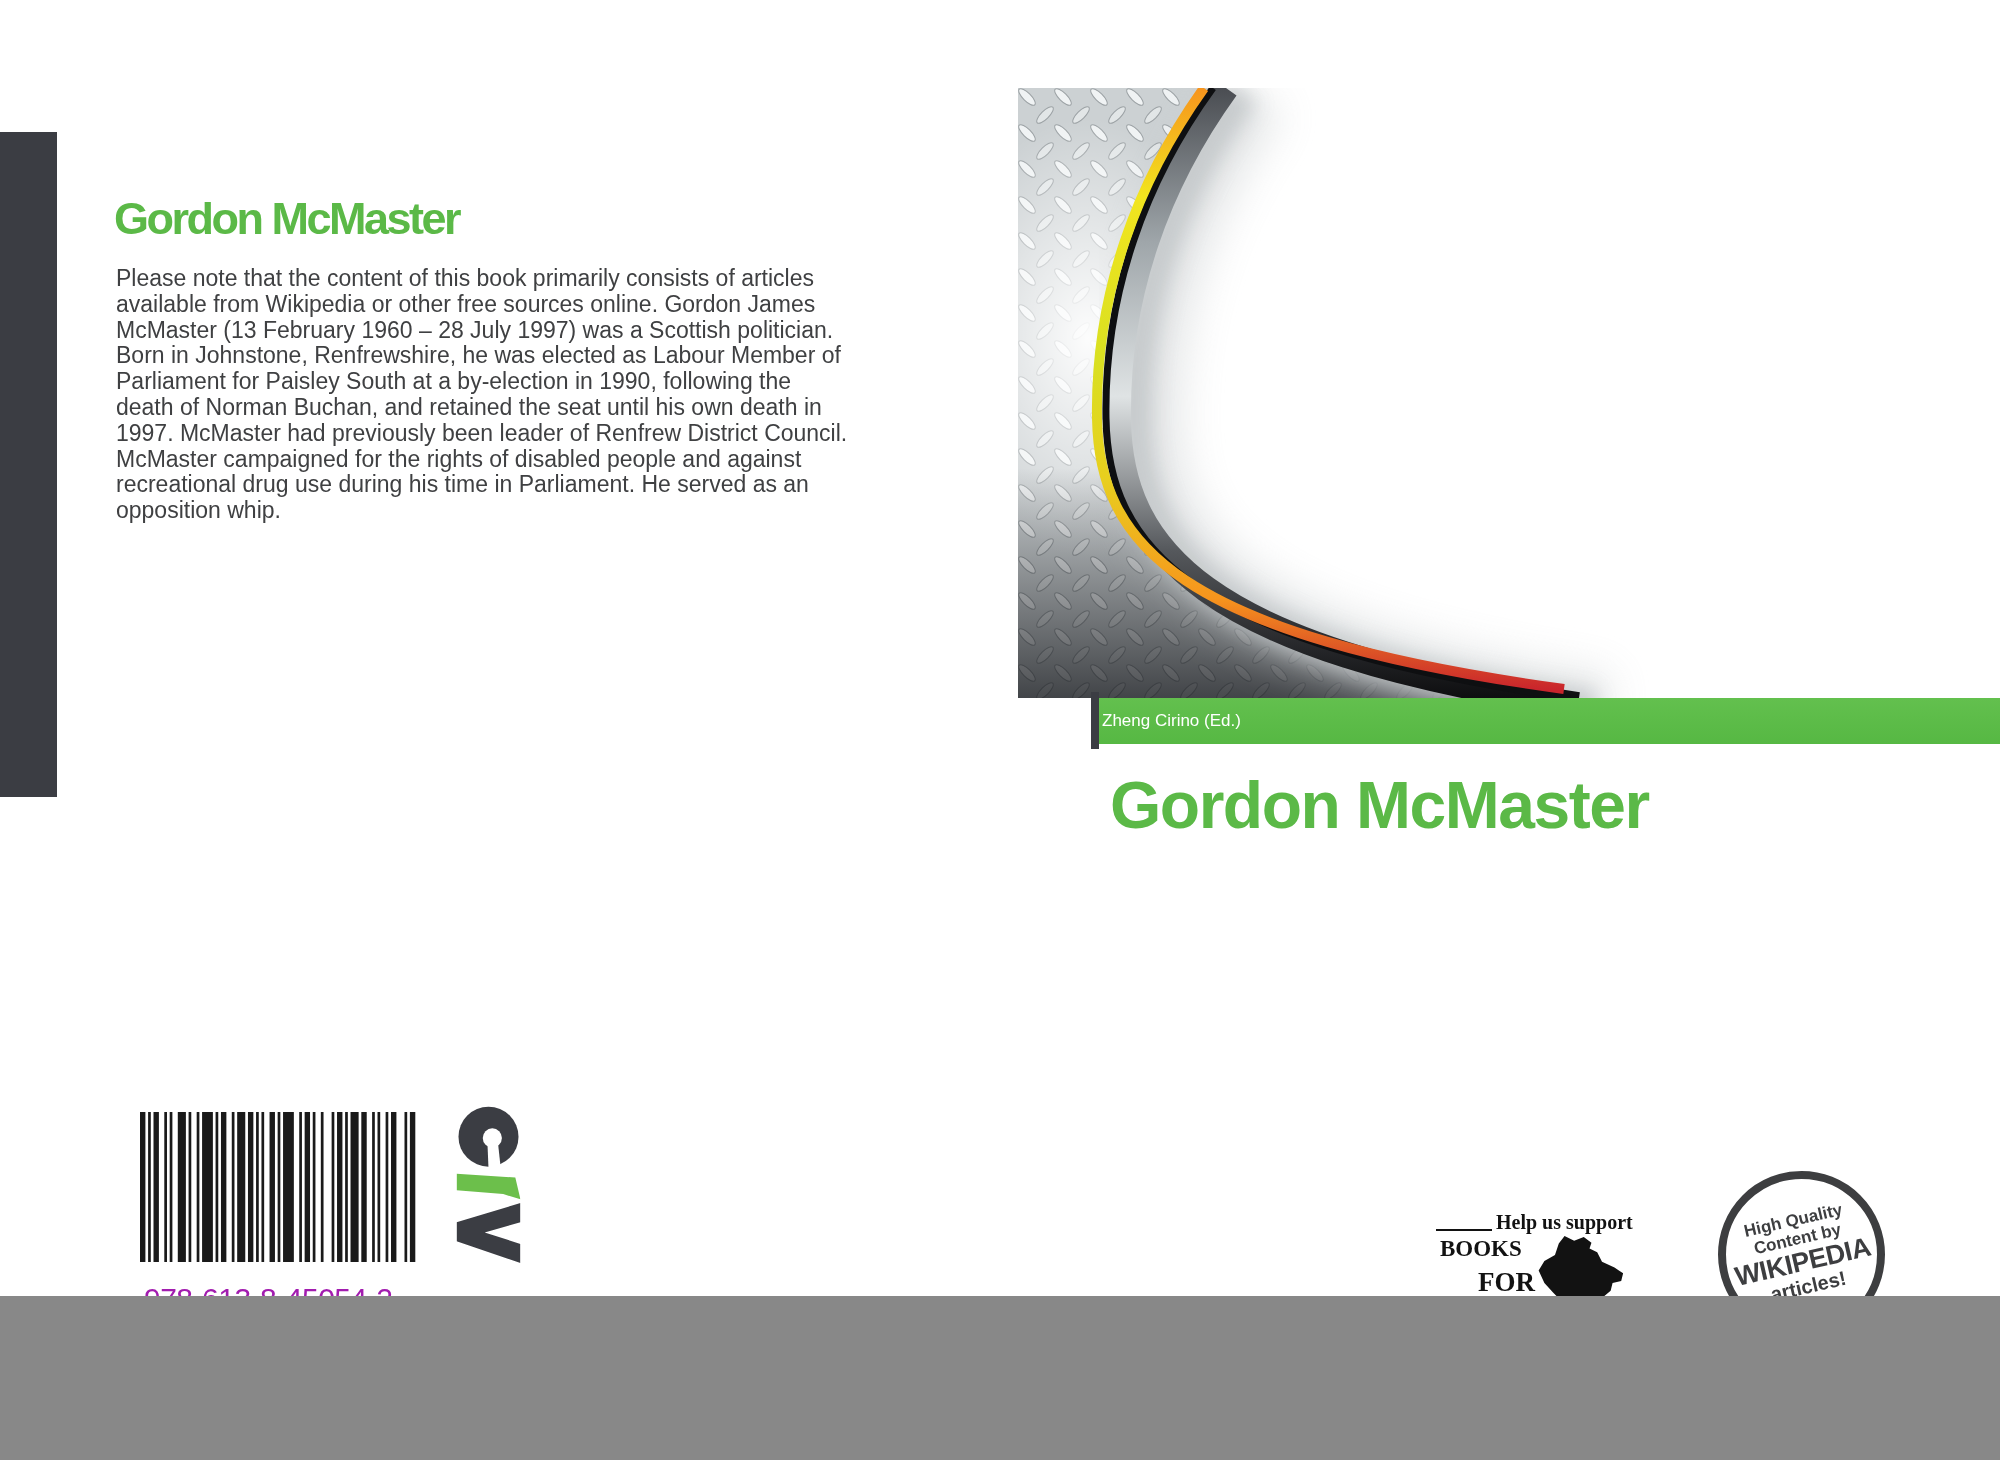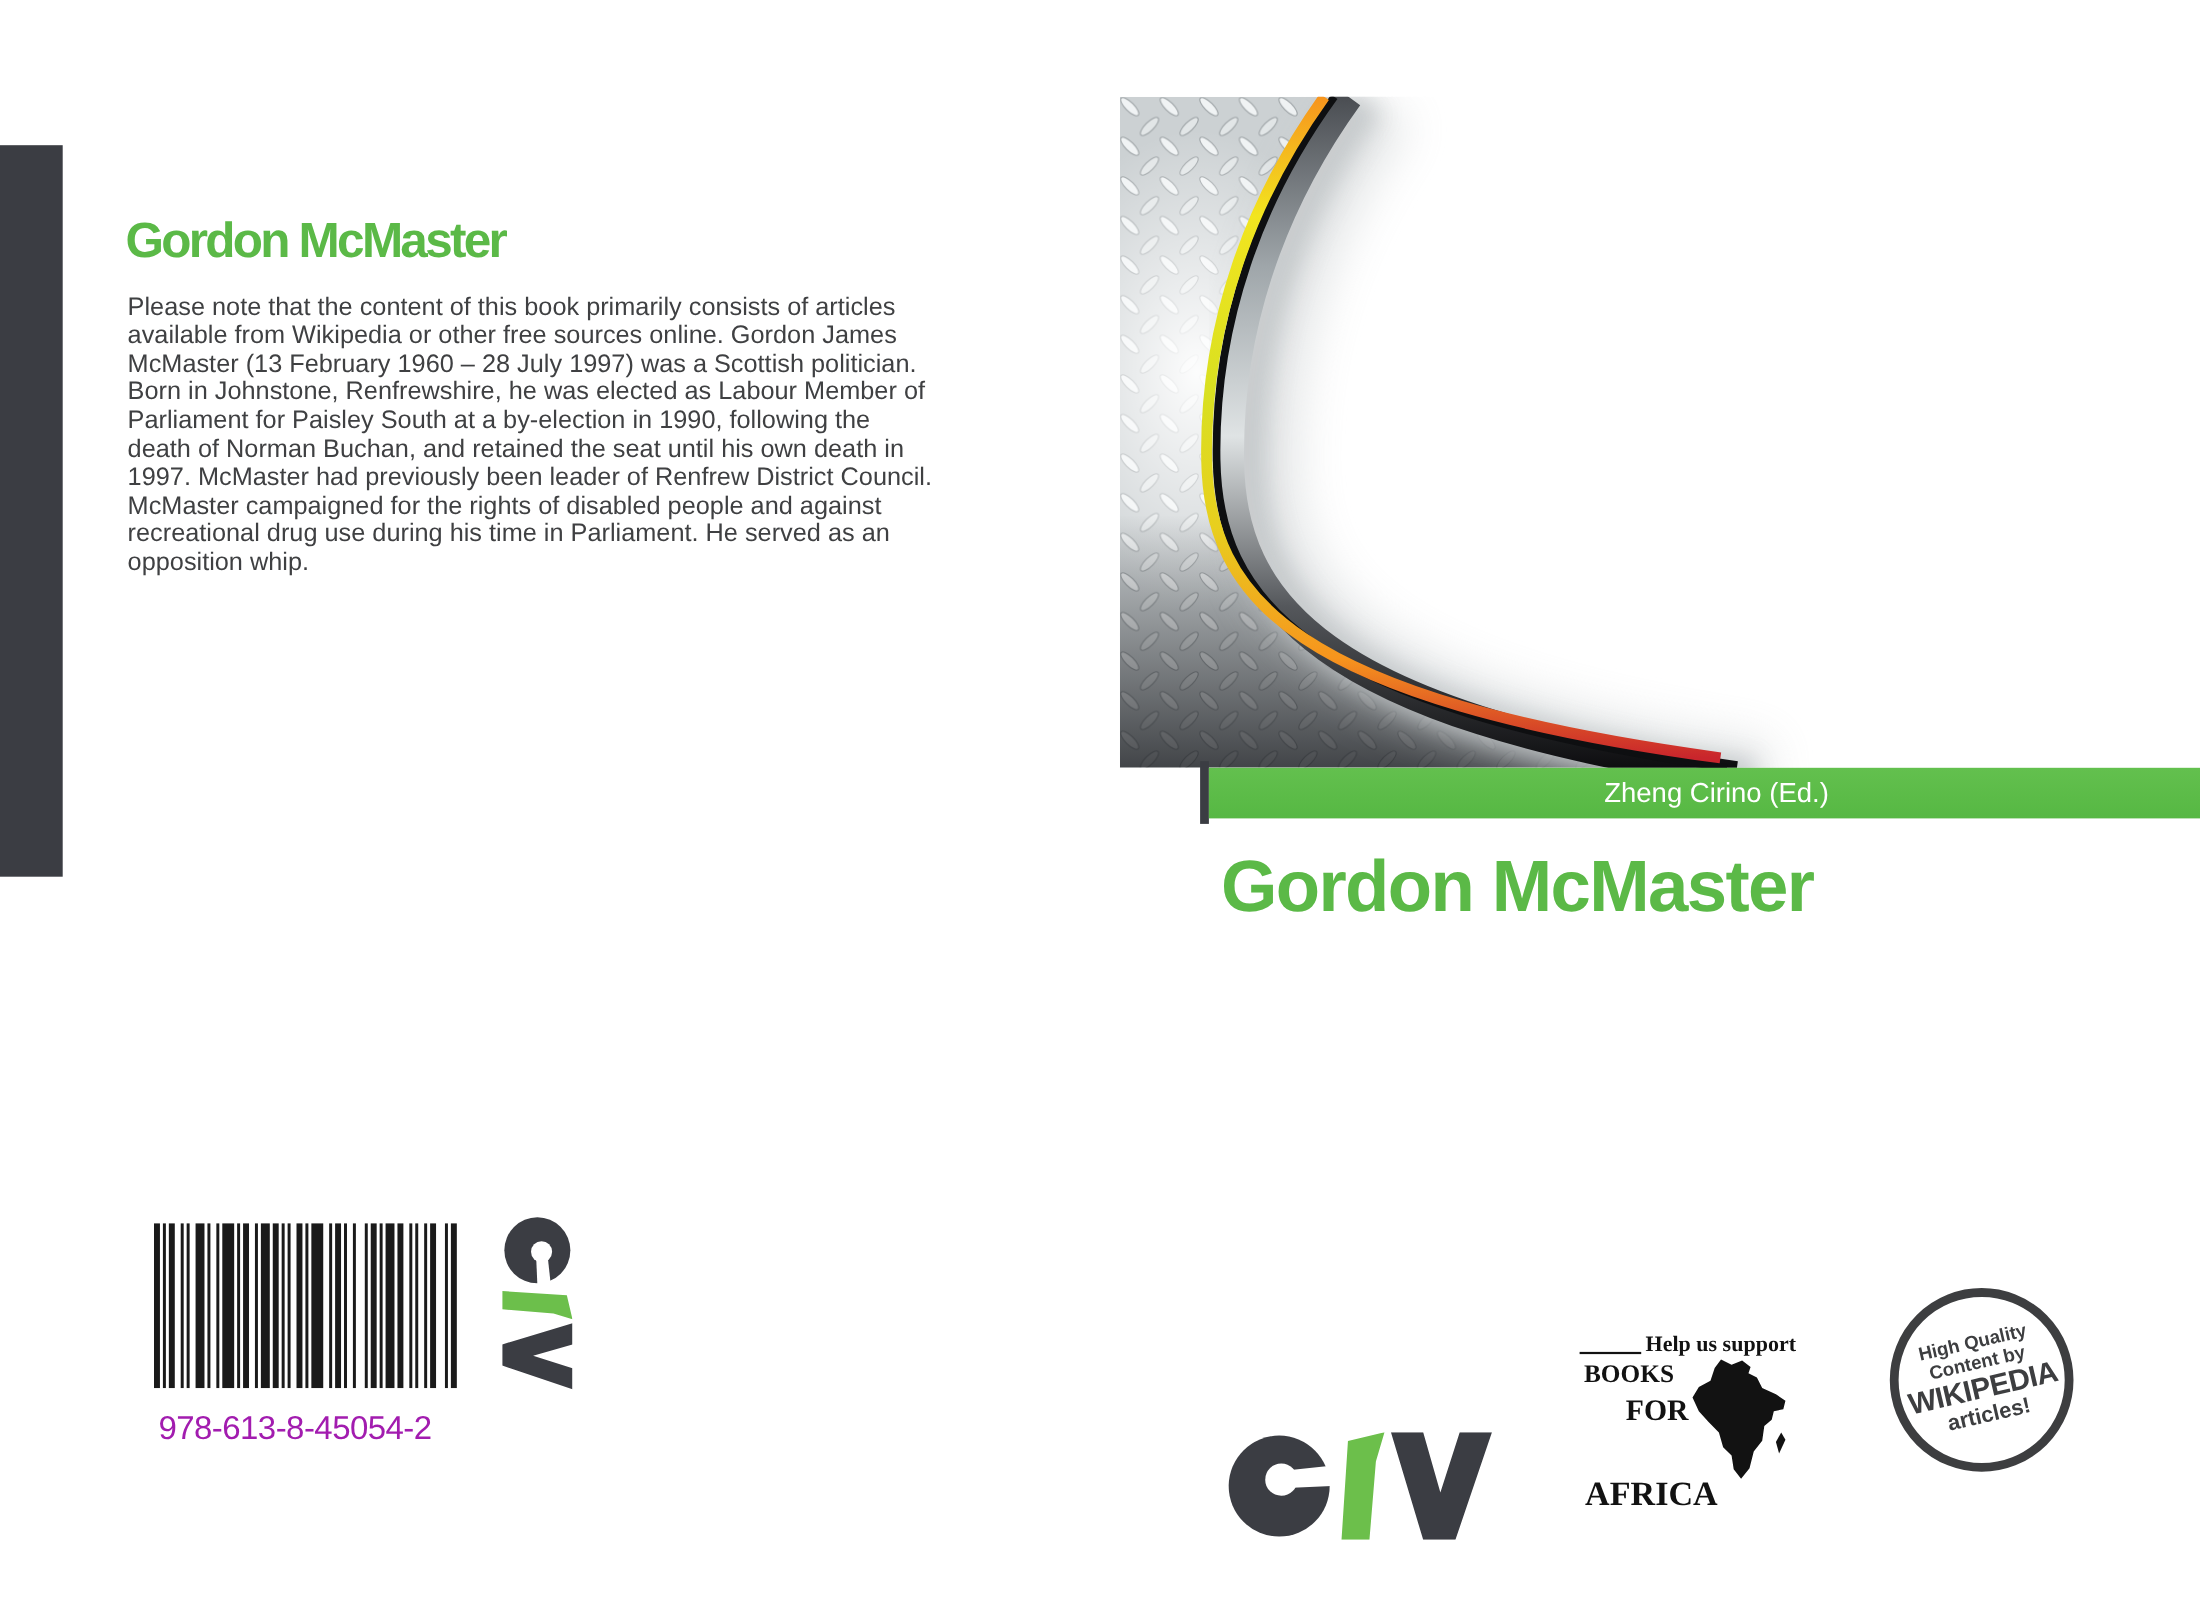--- a/index.html
+++ b/index.html
@@ -1,17 +1,17 @@
 <!DOCTYPE html>
 <html style="--green: #5bb947; --logo-green: #6cbf4b; --dark: #3b3d43; --text: #3f4042; --accent-orange: #f7941d; --accent-yellow: #e3e21f; --accent-red: #c9252c;"><head>
 <meta charset="utf-8">
 <style>
   html,body{margin:0;padding:0;background:#888;}
   .page{
-    position:relative; width:2000px; height:1460px; background:#ffffff;
+    position:relative; width:2000px; height:1296px; background:#ffffff;
     overflow:hidden; font-family:"Liberation Sans", sans-serif;
     margin:0 auto;
   }
   .abs{position:absolute;}
 
   
   .spine-bar{left:0; top:132px; width:57px; height:665px; background:var(--dark,#3b3d43);}
 
   
   .back-title{
@@ -26,21 +26,21 @@
   
   .swoosh{left:1018px; top:88px; width:982px; height:610px;}
 
   
   .editor-accent{left:1091px; top:692px; width:8px; height:57px; background:var(--dark,#3b3d43);}
   .editor-bar{
     left:1099px; top:698px; width:901px; height:46px;
     background:linear-gradient(180deg,#63c04e,#56b843);
   }
   .editor-bar span{
-    display:block; padding-left:22px; line-height:46px; font-size:25px; color:#ffffff;text-align:center;
+    display:block; padding-left:3px; line-height:46px; font-size:17px; color:#ffffff;
   }
 
   
   .front-title{
     left:1110px; top:772px; font-size:66px; font-weight:bold; letter-spacing:-1.5px;
     color:var(--green,#5bb947); line-height:1;
   }
   .front-subtitle{
     left:1112px; top:846px; font-size:34px; letter-spacing:-0.8px;
     color:var(--text,#3f4042); line-height:38px; white-space:pre-line;

